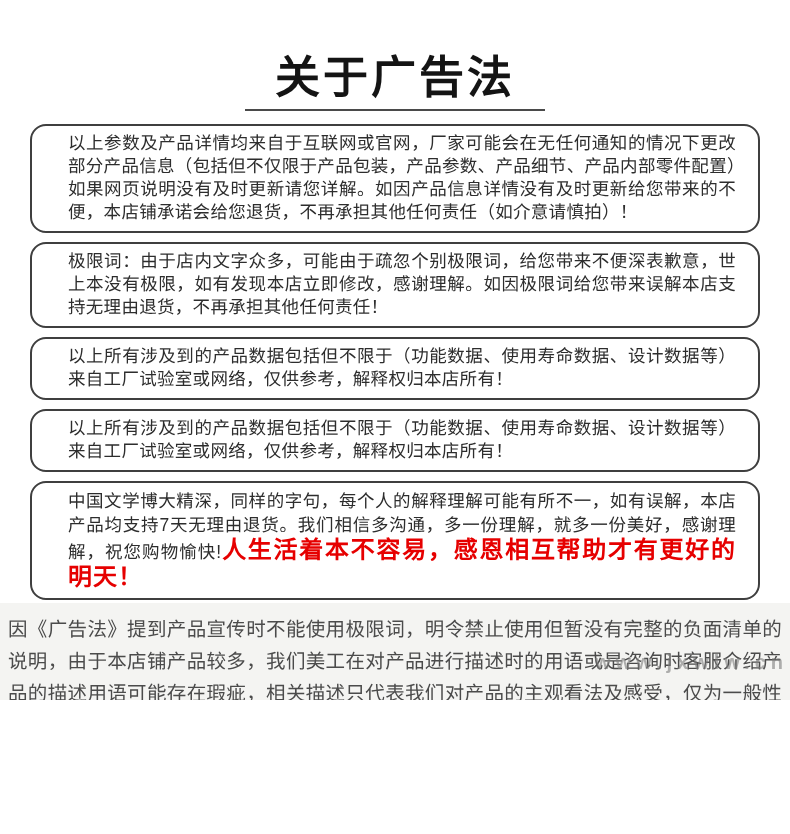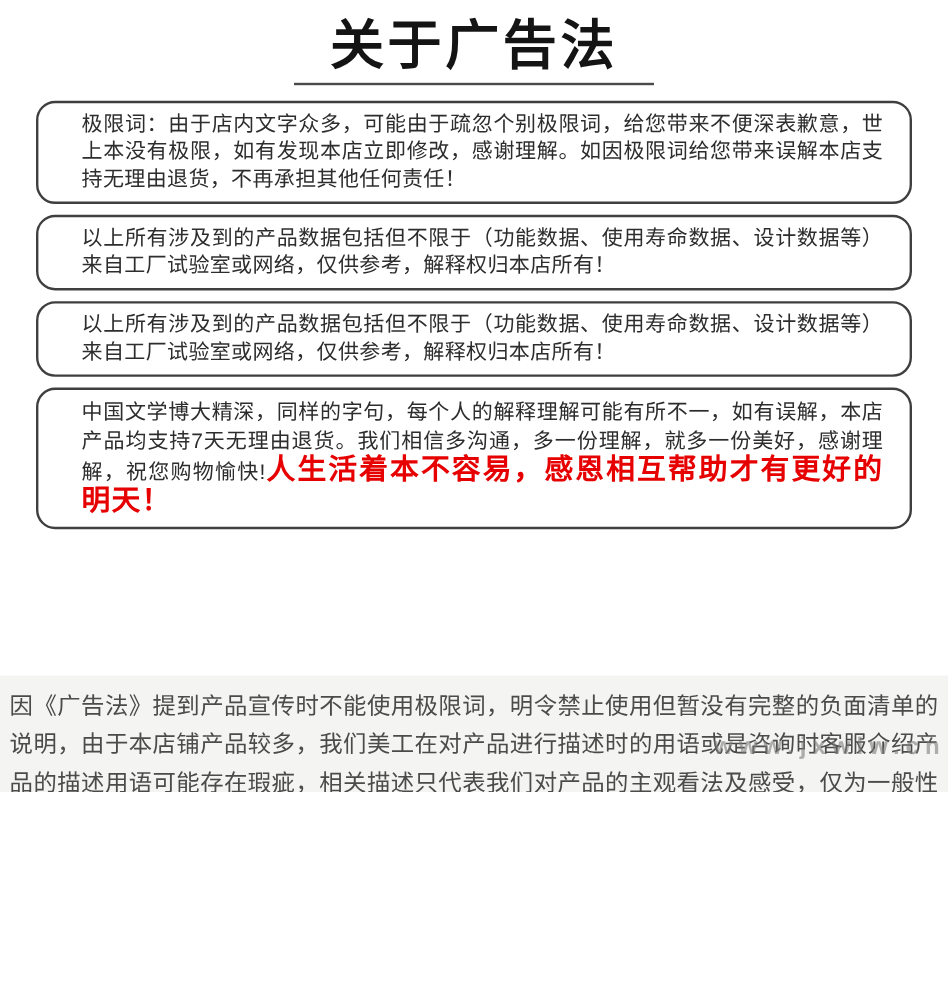--- a/index.html
+++ b/index.html
@@ -7,20 +7,21 @@
   body {
     font-family: "Liberation Sans", "DejaVu Sans", sans-serif;
     width: 790px;
   }
   .page {
     position: relative;
     width: 790px;
     height: 660px;
     background: #ffffff;
     overflow: hidden;
+    margin-top: 40px;
   }
 
   
   .header { text-align: center; padding-top: 12px; }
   .title {
     font-size: 45px;
     font-weight: bold;
     color: #141414;
     letter-spacing: 3px;
     line-height: 1.15;
@@ -93,20 +94,23 @@
 
 <div class="page">
 
   <div class="header">
     <div class="title">关于广告法</div>
     <div class="title-divider"></div>
   </div>
 
   <div class="boxes">
     <div class="notice-box">
+      <span>以上参数及产品详情均来自于互联网或官网，厂家可能会在无任何通知的情况下更改部分产品信息（包括但不仅限于产品包装，产品参数、产品细节、产品内部零件配置）如果网页说明没有及时更新请您详解。如因产品信息详情没有及时更新给您带来的不便，本店铺承诺会给您退货，不再承担其他任何责任（如介意请慎拍）！</span>
+    </div>
+    <div class="notice-box">
       <span>极限词：由于店内文字众多，可能由于疏忽个别极限词，给您带来不便深表歉意，世上本没有极限，如有发现本店立即修改，感谢理解。如因极限词给您带来误解本店支持无理由退货，不再承担其他任何责任！</span>
     </div>
     <div class="notice-box">
       <span>以上所有涉及到的产品数据包括但不限于（功能数据、使用寿命数据、设计数据等）来自工厂试验室或网络，仅供参考，解释权归本店所有！</span>
     </div>
     <div class="notice-box">
       <span>以上所有涉及到的产品数据包括但不限于（功能数据、使用寿命数据、设计数据等）来自工厂试验室或网络，仅供参考，解释权归本店所有！</span>
     </div>
     <div class="notice-box last">
       <span>中国文学博大精深，同样的字句，每个人的解释理解可能有所不一，如有误解，本店产品均支持7天无理由退货。我们相信多沟通，多一份理解，就多一份美好，感谢理解，祝您购物愉快!</span><span class="highlight-red">人生活着本不容易，感恩相互帮助才有更好的明天！</span>

